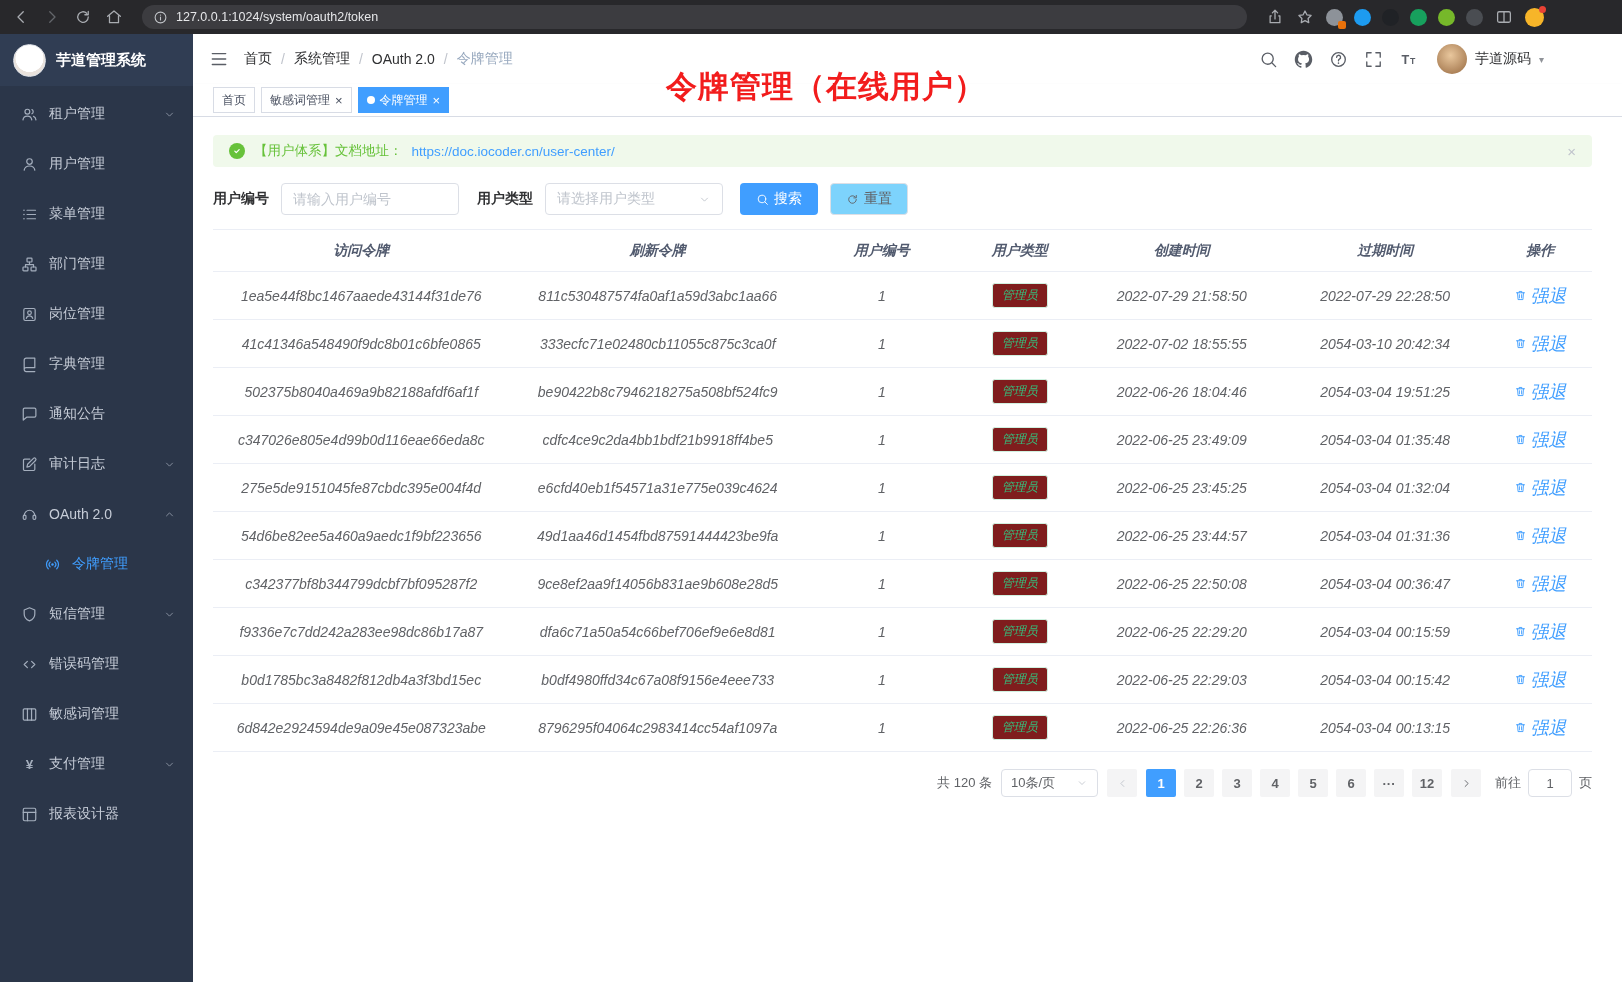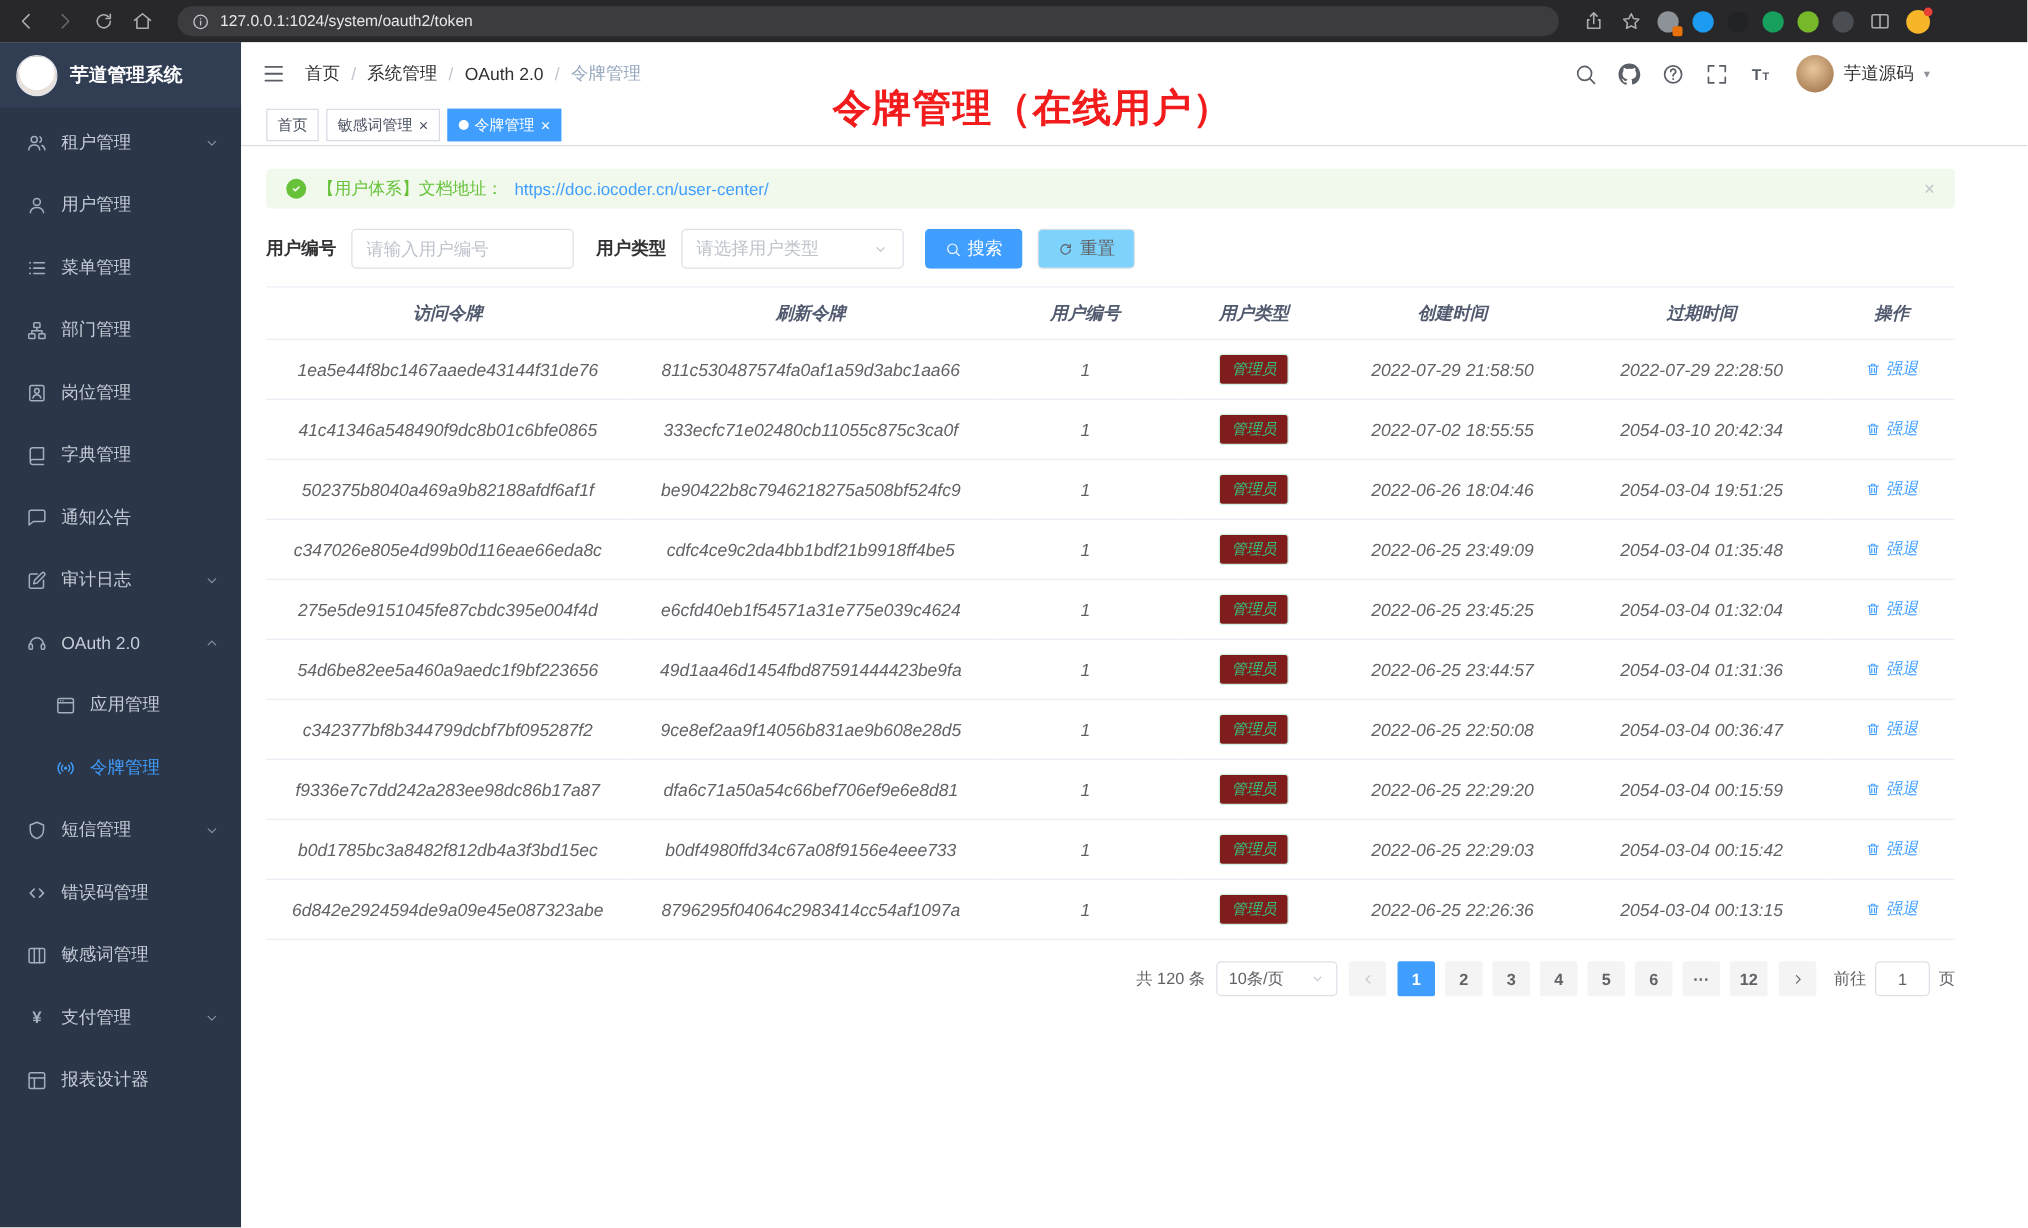--- a/index.html
+++ b/index.html
@@ -60,21 +60,21 @@
   .caret { color:#909399; font-size:10px; }
 
   
   .tab-bar { height:33px; display:flex; align-items:center; gap:6px; padding:0 20px; border-bottom:1px solid #d8dce5; box-shadow:0 1px 3px rgba(0,0,0,.05); }
   .tab { height:26px; border:1px solid #d8dce5; background:#fff; color:#495060; font-size:12px; display:inline-flex; align-items:center; gap:5px; padding:0 8px; cursor:pointer; white-space:nowrap; }
   .tab .dot { width:8px; height:8px; border-radius:50%; background:#fff; }
   .tab.active { background:#409eff; border-color:#409eff; color:#fff; }
   .tab .tab-close { font-size:13px; line-height:1; cursor:pointer; }
 
   
-  .content { flex:1; padding:18px 58px 0 20px; position:relative; overflow:hidden; background:#fff; }
+  .content { flex:1; padding:18px 30px 0 20px; position:relative; overflow:hidden; background:#fff; }
 
   .alert { height:32px; background:#f0f9eb; border-radius:4px; display:flex; align-items:center; gap:9px; padding:0 16px; }
   .alert-check { width:16px; height:16px; border-radius:50%; background:#67c23a; color:#fff; display:inline-flex; align-items:center; justify-content:center; flex-shrink:0; }
   .alert-check svg { width:10px; height:10px; }
   .alert-check svg * { stroke-width:3; }
   .alert-text { color:#67c23a; font-size:13.5px; }
   .alert-link { color:#409eff; font-size:13.5px; text-decoration:none; cursor:pointer; }
   .alert-close { margin-left:auto; color:#c0c4cc; font-size:15px; cursor:pointer; }
 
   .filter-row { display:flex; align-items:center; gap:12px; margin-top:16px; }
@@ -87,21 +87,21 @@
   .btn .bi { width:13px; height:13px; display:inline-flex; }
   .bi svg { width:100%; height:100%; }
   .btn-primary { background:#409eff; color:#fff; }
   .btn-plain { background:#7dd3fc; border-color:#dcdfe6; color:#606266; }
 
   .table-wrap { margin-top:14px; }
   table { width:100%; border-collapse:collapse; table-layout:fixed;font-style:italic; }
   th { height:42px; font-size:14px; font-weight:700; color:#515a6e; text-align:center; border-top:1px solid #ebeef5; border-bottom:1px solid #ebeef5; white-space:nowrap; overflow:hidden; }
   td { height:48px; font-size:14px; color:#606266; text-align:center; border-bottom:1px solid #ebeef5; white-space:nowrap; overflow:hidden; }
   .tag { display:inline-block; background:#7f1d1d; color:#33c37f; border:1px solid #d0f1e0; font-size:12px; padding:3px 9px; border-radius:3px; }
-  .action-link { color:#409eff; font-size:13px; display:inline-flex; align-items:center; gap:3px; cursor:pointer; }
+  .action-link { color:#409eff; font-size:18px; display:inline-flex; align-items:center; gap:3px; cursor:pointer; }
   .action-link .bi { width:13px; height:13px; }
 
   .pagination { display:flex; align-items:center; justify-content:flex-end; gap:9px; margin-top:17px; font-size:13px; color:#606266; }
   .pg-size { width:97px; height:28px; border:1px solid #dcdfe6; border-radius:4px; display:flex; align-items:center; justify-content:space-between; padding:0 9px; font-size:13px; color:#606266; cursor:pointer; }
   .pg-size .chev { width:12px; height:12px; color:#c0c4cc; display:inline-flex; }
   .pg-pages { display:inline-flex; gap:8px; }
   .pg-btn { min-width:30px; height:28px; background:#f4f4f5; border-radius:2px; display:inline-flex; align-items:center; justify-content:center; font-size:13px; font-weight:600; color:#606266; cursor:pointer; padding:0 5px; }
   .pg-btn.active { background:#409eff; color:#fff; }
   .pg-btn.disabled { color:#c0c4cc; }
   .pg-btn.chev-btn svg { width:13px; height:13px; }
@@ -277,31 +277,20 @@
               <rect x="17" y="13" width="3.8" height="6" rx="1.6"></rect>
             </svg>
           </span>
           <span class="label">OAuth 2.0</span>
           <span class="chev">
             <svg viewBox="0 0 24 24" fill="none" stroke="currentColor" stroke-width="1.7" stroke-linecap="round" stroke-linejoin="round">
               <path d="M6.5 14.5L12 9l5.5 5.5"></path>
             </svg>
           </span>
         </div>
-        <div class="menu-item sub">
-          <span class="mi-icon">
-            <svg viewBox="0 0 24 24" fill="none" stroke="currentColor" stroke-width="1.7" stroke-linecap="round" stroke-linejoin="round">
-              <rect x="3.2" y="4" width="17.6" height="16" rx="2"></rect>
-              <path d="M3.2 8.8h17.6"></path>
-              <circle cx="6.3" cy="6.4" r=".8" fill="currentColor" stroke="none"></circle>
-              <circle cx="9" cy="6.4" r=".8" fill="currentColor" stroke="none"></circle>
-            </svg>
-          </span>
-          <span class="label">应用管理</span>
-        </div>
         <div class="menu-item sub active">
           <span class="mi-icon">
             <svg viewBox="0 0 24 24" fill="none" stroke="currentColor" stroke-width="1.7" stroke-linecap="round" stroke-linejoin="round">
               <circle cx="12" cy="12" r="1.7" fill="currentColor" stroke="none"></circle>
               <path d="M8.7 15.3a4.7 4.7 0 0 1 0-6.6M15.3 8.7a4.7 4.7 0 0 1 0 6.6M6 18a8.5 8.5 0 0 1 0-12M18 6a8.5 8.5 0 0 1 0 12"></path>
             </svg>
           </span>
           <span class="label">令牌管理</span>
         </div>
         <div class="menu-item">

